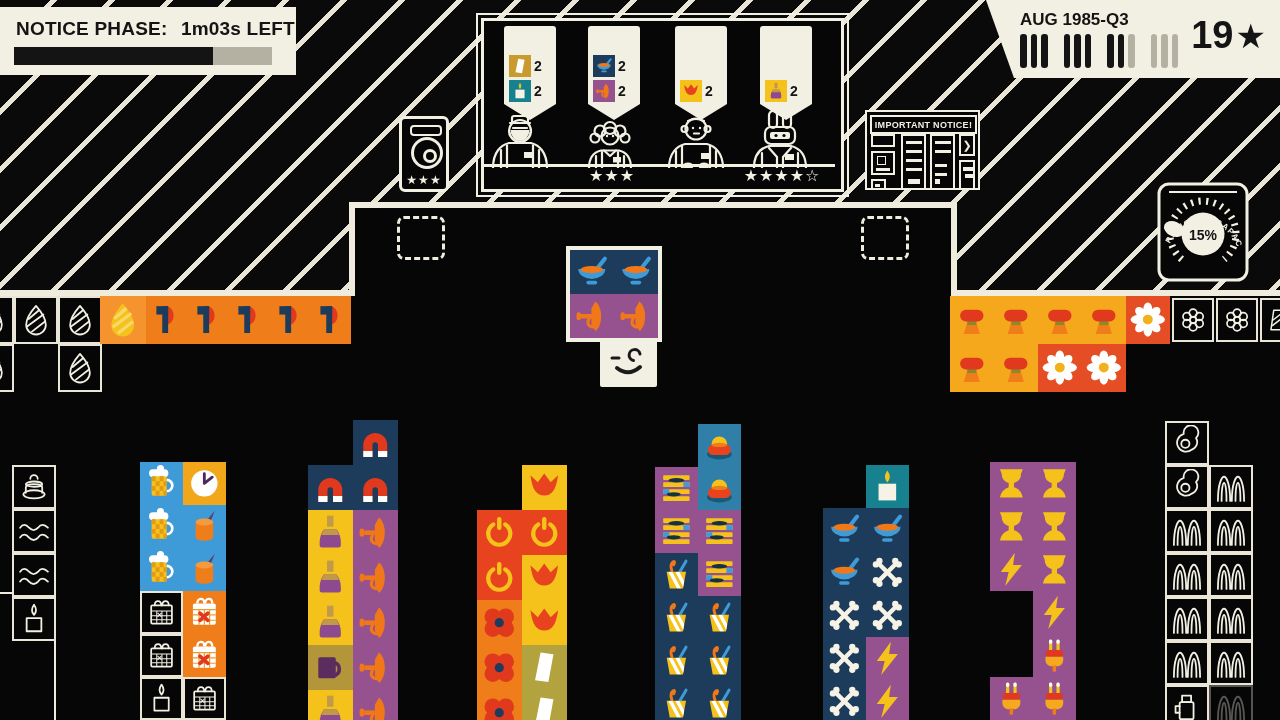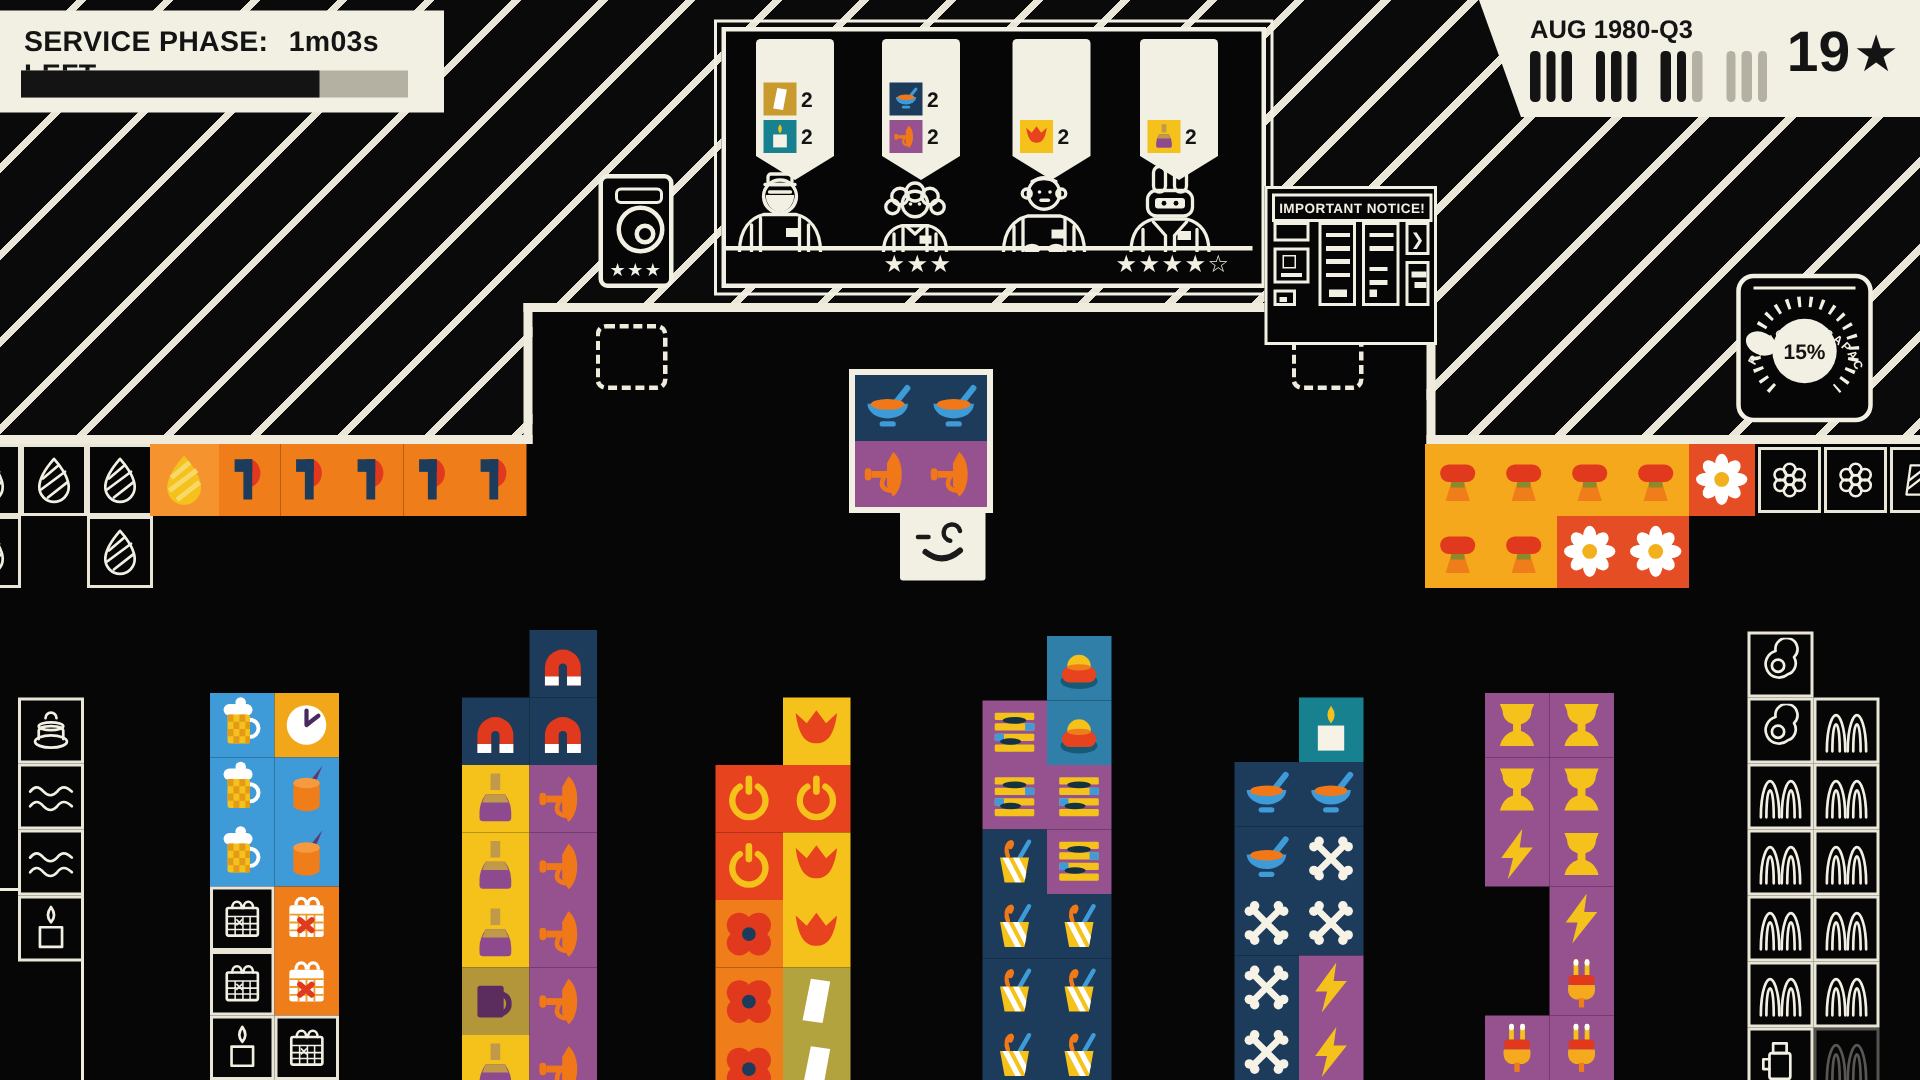--- a/index.html
+++ b/index.html
@@ -40,21 +40,21 @@
   .b-row{display:flex;align-items:center;margin-top:3px;}
   .b-tile{width:22px;height:22px;display:flex;align-items:center;justify-content:center;}
   .b-tile svg{width:20px;height:20px;}
   .b-count{font-size:14px;font-weight:700;color:#141414;margin-left:3px;}
   
   .speaker{left:399px;top:116px;width:50px;height:76px;background:#060606;border:3px solid #f2efe3;border-radius:6px;z-index:10;box-sizing:border-box;}
   .spk-slot{position:absolute;left:8px;top:6px;width:28px;height:7px;border:2px solid #f2efe3;border-radius:4px;}
   .spk-circ{position:absolute;left:9px;top:18px;width:26px;height:26px;border:3px solid #f2efe3;border-radius:50%;}
   .spk-dot{position:absolute;left:9px;top:9px;width:8px;height:8px;border:3px solid #f2efe3;border-radius:50%;}
   .spk-stars{position:absolute;left:0;bottom:2px;width:100%;text-align:center;color:#f2efe3;font-size:12px;letter-spacing:1px;}
-  .notice{left:843px;top:110px;width:115px;height:106px;background:#060606;border:2px solid #f2efe3;z-index:10;box-sizing:border-box;margin-top:14px;}
+  .notice{left:865px;top:110px;width:115px;height:80px;background:#060606;border:2px solid #f2efe3;z-index:10;box-sizing:border-box;}
   .nb-title{position:absolute;left:3px;top:3px;width:103px;height:15px;border:2px solid #f2efe3;color:#f2efe3;
     font-size:9px;font-weight:700;letter-spacing:.3px;display:flex;align-items:center;justify-content:center;white-space:nowrap;}
   .nb-panel{position:absolute;border:2px solid #f2efe3;box-sizing:border-box;}
   .nb-bars{background:repeating-linear-gradient(180deg,#f2efe3 0 3px,transparent 3px 9px);position:absolute;}
   .nb-chev{color:#f2efe3;font-size:11px;font-weight:700;display:flex;align-items:center;justify-content:center;}
   .gauge{left:1157px;top:182px;width:92px;height:100px;z-index:10;}
   
   #tiles,#carried{position:absolute;left:0;top:0;z-index:5;}
   #carried{z-index:7;}
   .tile{position:absolute;box-sizing:border-box;display:flex;align-items:center;justify-content:center;}
@@ -298,30 +298,30 @@
   <div class="abs cream-line" style="left:951px;top:202px;width:6px;height:94px;"></div>
   <div class="abs cream-line" style="left:0;top:290px;width:355px;height:6px;"></div>
   <div class="abs cream-line" style="left:951px;top:290px;width:329px;height:6px;"></div>
   <div class="abs cream-line" style="left:54px;top:577px;width:2px;height:143px;"></div>
   <div class="abs cream-line" style="left:0;top:592px;width:12px;height:2px;"></div>
   <div class="abs dashed-slot" style="left:397px;top:216px;"></div>
   <div class="abs dashed-slot" style="left:861px;top:216px;"></div>
 
   <div class="abs panel sp-panel">
     <div class="sp-label">
-      <span>SERVICE PHASE:</span>
+      <span>NOTICE PHASE:</span>
       <span style="margin-left:8px;">1m03s LEFT</span>
     </div>
     <div class="sp-barwrap">
       <div class="sp-fill" style="width: 77%;"></div>
     </div>
   </div>
 
   <div class="abs panel date-panel">
-    <div class="date-label">AUG 1980-Q3</div>
+    <div class="date-label">AUG 1985-Q3</div>
     <div class="bc-row" id="barcode">
         <div class="bc-group">
           <div class="bc-bar bc-on"></div>
           <div class="bc-bar bc-on"></div>
           <div class="bc-bar bc-on"></div>
         </div>
         <div class="bc-group">
           <div class="bc-bar bc-on"></div>
           <div class="bc-bar bc-on"></div>
           <div class="bc-bar bc-on"></div>

